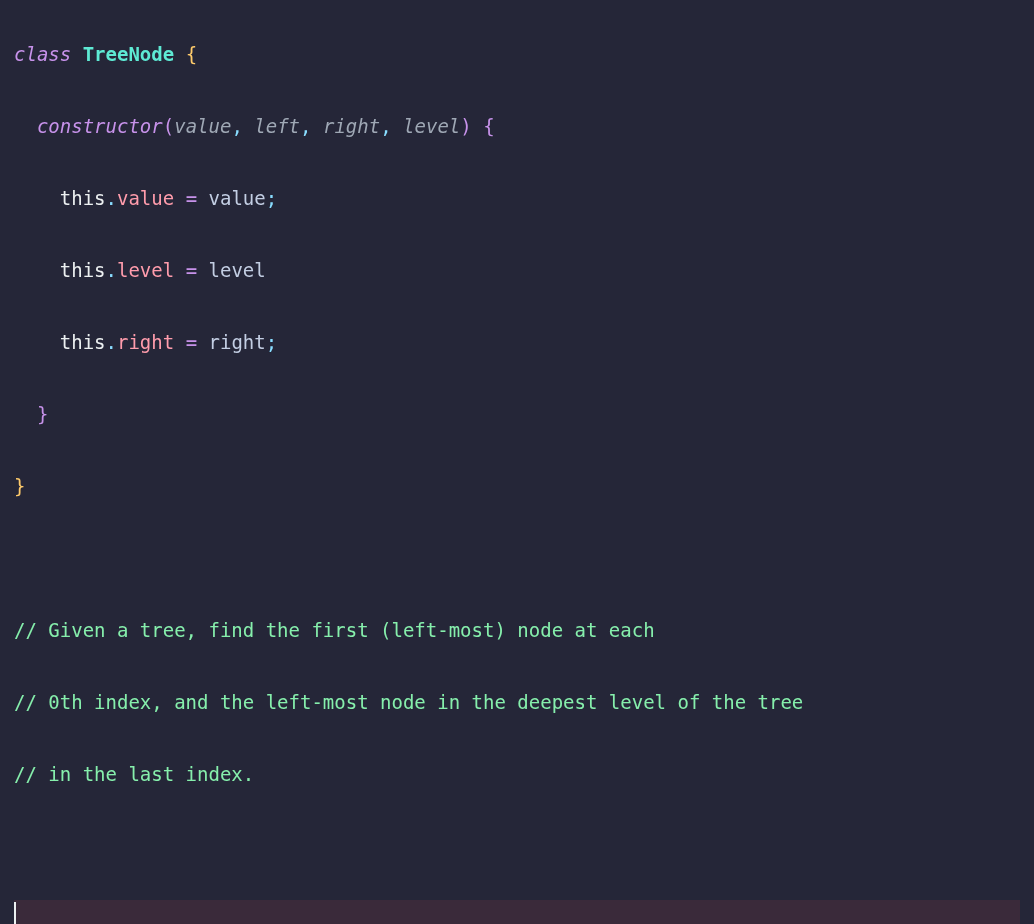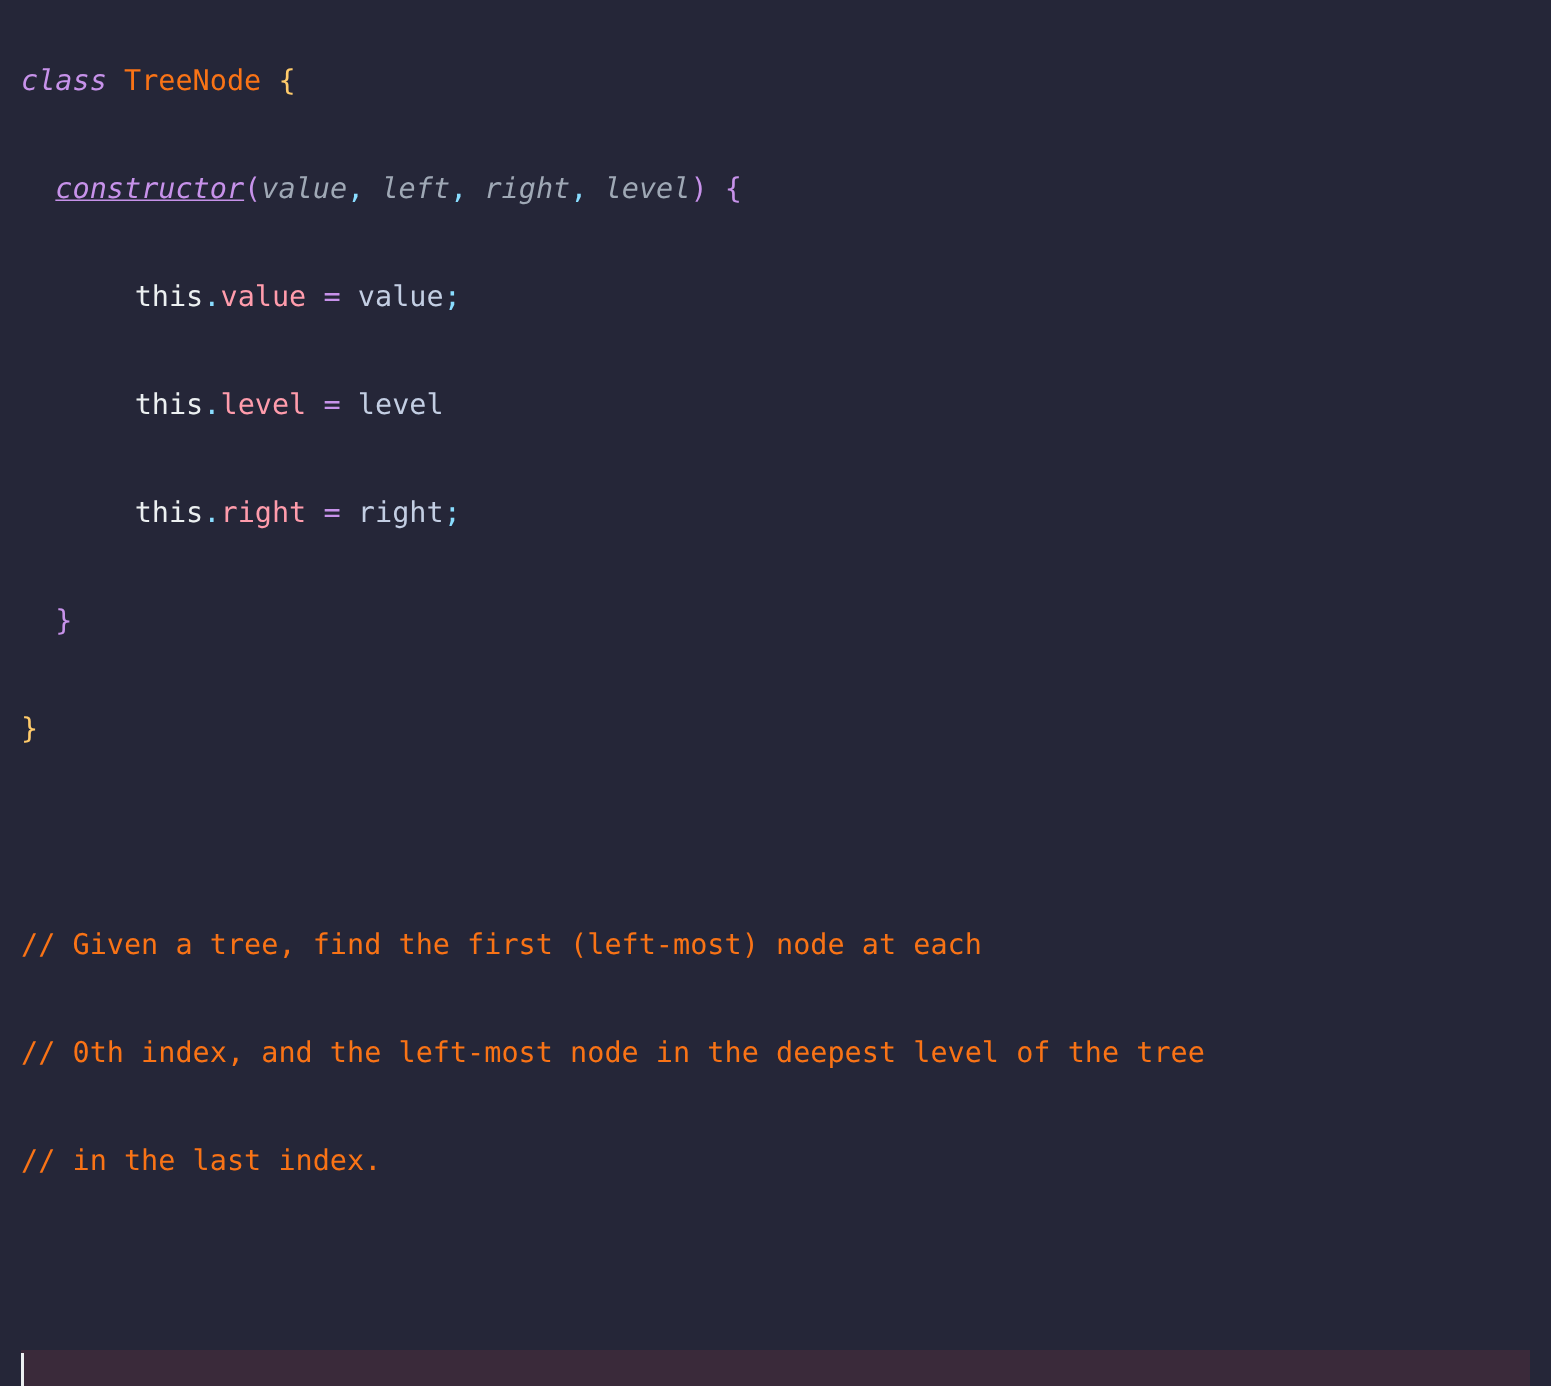--- a/index.html
+++ b/index.html
@@ -18,32 +18,32 @@
   .code-container {
     white-space: pre;
     font-style: normal;
   }
   .line {
     display: block;
     height: 36px;
     position: relative;
   }
   .kw-class { color: #c792ea; font-style: italic; margin-top: 46px; }
-  .class-name { color: #f97316; font-weight: 400; }
+  .class-name { color: #5eead4; font-weight: 700; }
   .brace-y { color: #ffcb6b; }
   .brace-p { color: #c792ea; }
-  .kw-ctor { color: #c792ea; font-style: italic; text-decoration: underline; }
+  .kw-ctor { color: #c792ea; font-style: italic; }
   .param { color: #9fa8b5; font-style: italic; }
   .paren { color: #c792ea; }
   .punct { color: #89ddff; }
-  .this-kw { color: #ecf0f1; font-weight: 500; margin-left: 30px; }
+  .this-kw { color: #ecf0f1; font-weight: 500; }
   .prop { color: #ff9cac; }
   .eq { color: #c792ea; }
   .ident { color: #c3cee3; }
-  .comment { color: #f97316; }
+  .comment { color: #86efac; }
   .cursor-line {
     position: absolute;
     left: 14px;
     right: 14px;
     bottom: 0;
     height: 24px;
     background: #3a2a3a;
   }
   .cursor {
     position: absolute;

